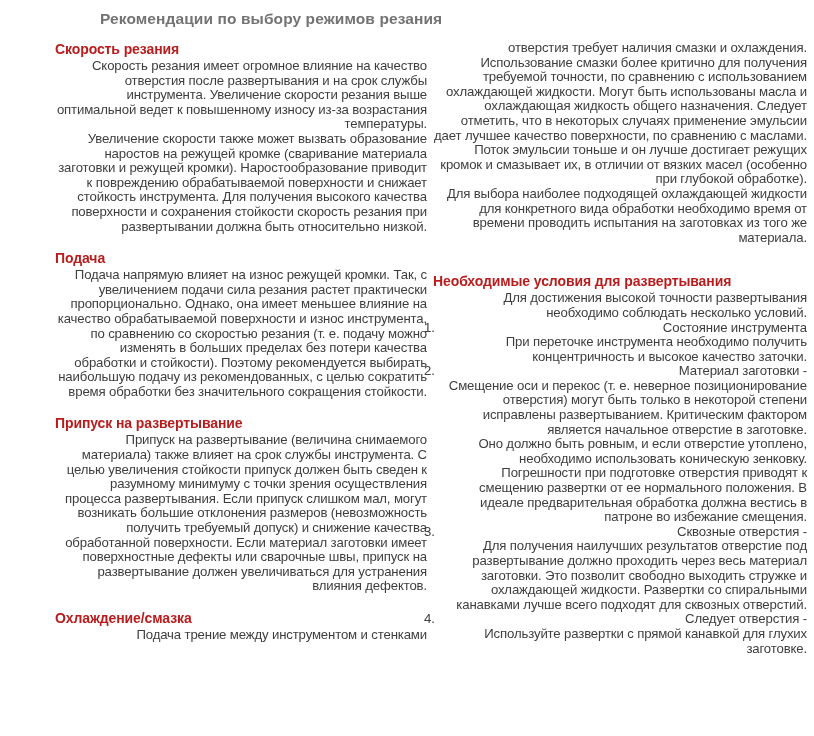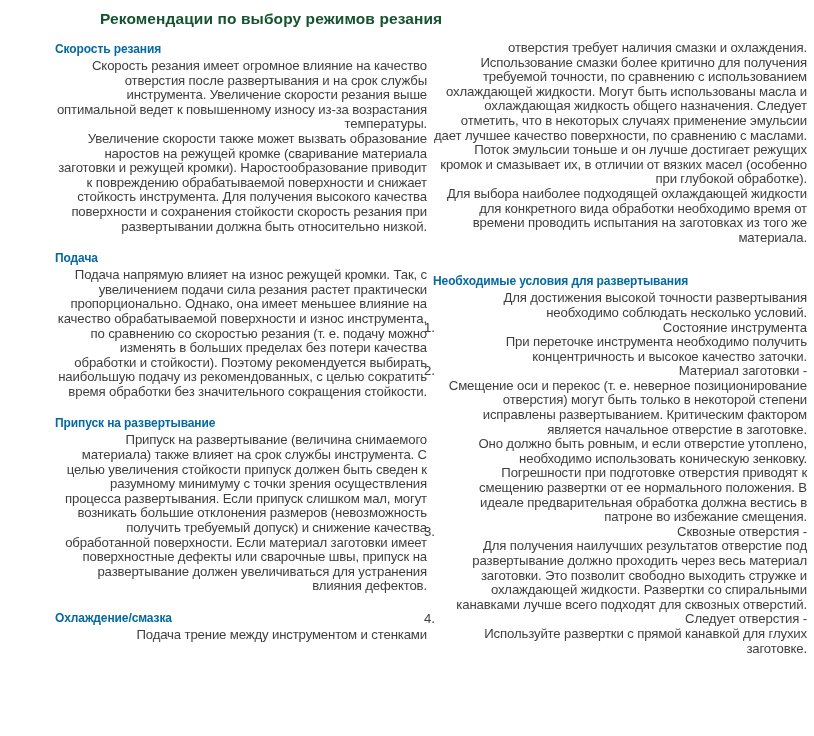--- a/index.html
+++ b/index.html
@@ -15,37 +15,37 @@
     font-family: "Liberation Sans", sans-serif;
     overflow: hidden;
   }
   .doc-title {
     position: absolute;
     left: 100px;
     top: 10px;
     font-size: 15.5px;
     line-height: 18px;
     font-weight: bold;
-    color: #14532d;
+    color: #737373;
     letter-spacing: 0.1px;
     white-space: nowrap;
   }
   .col {
     position: absolute;
     top: 41px;
   }
   .col-left  { left: 55px;  width: 372px; }
   .col-right { left: 433px; width: 374px; }
   .section { margin: 0 0 16px 0; }
   .section h2 {
     margin: 0 0 1px 0;
-    font-size: 12px;
+    font-size: 14px;
     line-height: 17px;
     font-weight: bold;
-    color: #0369a1;
+    color: #b91c1c;
     letter-spacing: -0.1px;
   }
   .section p, .col p {
     margin: 0;
     font-size: 13.2px;
     line-height: 14.6px;
     color: #3e3e3e;
     letter-spacing: -0.15px;
     text-align: right;
   }

